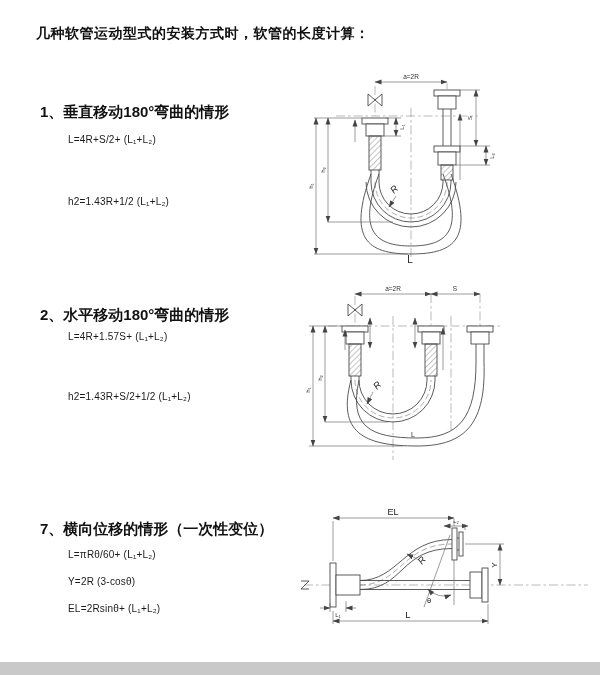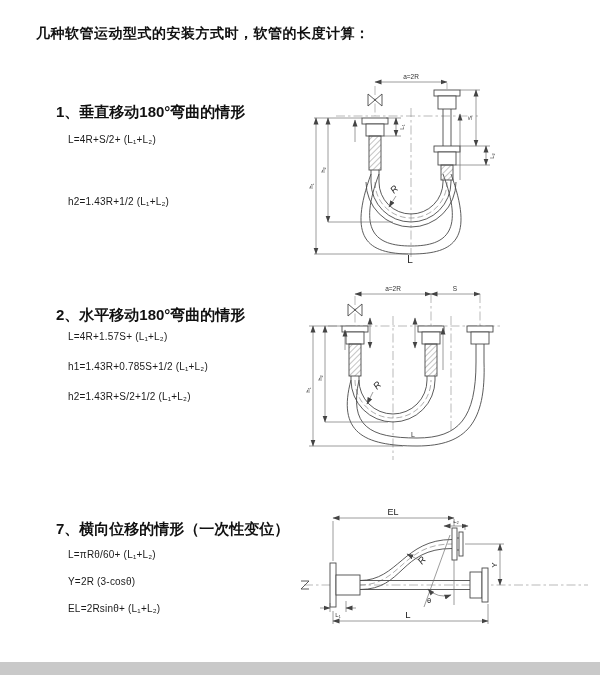--- a/index.html
+++ b/index.html
@@ -5,21 +5,21 @@
   html,body { margin:0; padding:0; background:#f2f2f2; }
   .page {
     position:relative; width:600px; height:675px; background:#ffffff;
     font-family:"Liberation Sans","DejaVu Sans",sans-serif; overflow:hidden;
     color:#161616;
   }
   .page-title {
     position:absolute; left:36px; top:25px;
     font-size:14px; font-weight:bold; color:#111; letter-spacing:0.5px;
   }
-  .sec-heading { position:absolute; left:56px; font-size:15px; font-weight:bold; color:#111; }
+  .sec-heading { position:absolute; left:40px; font-size:15px; font-weight:bold; color:#111; }
   .formula { position:absolute; left:68px; font-size:10px; color:#1a1a1a; letter-spacing:0.2px; }
   .h1s { top:103px; } .f11 { top:134px; } .f12 { top:165px; } .f13 { top:196px; }
   .h2s { top:306px; } .f21 { top:331px; } .f22 { top:361px; } .f23 { top:391px; }
   .h3s { top:520px; } .f31 { top:549px; } .f32 { top:576px; } .f33 { top:603px; }
   .diagram { position:absolute; }
   .d1 { left:308px; top:70px; }
   .d2 { left:303px; top:280px; }
   .d3 { left:298px; top:505px; }
   .bottom-edge { position:absolute; left:0; top:662px; width:600px; height:13px; background:#c9c9c9; }
   
@@ -41,21 +41,20 @@
 <div class="page">
 
   <div class="page-title">几种软管运动型式的安装方式时，软管的长度计算：</div>
 
   <div class="sec-heading h1s">1、垂直移动180°弯曲的情形</div>
   <div class="formula f11">L=4R+S/2+ (L₁+L₂)</div>
   <div class="formula f13">h2=1.43R+1/2 (L₁+L₂)</div>
 
   <div class="sec-heading h2s">2、水平移动180°弯曲的情形</div>
   <div class="formula f21">L=4R+1.57S+ (L₁+L₂)</div>
-  <div class="formula f22">h1=1.43R+0.785S+1/2 (L₁+L₂)</div>
   <div class="formula f23">h2=1.43R+S/2+1/2 (L₁+L₂)</div>
 
   <div class="sec-heading h3s">7、横向位移的情形（一次性变位）</div>
   <div class="formula f31">L=πRθ/60+ (L₁+L₂)</div>
   <div class="formula f32">Y=2R (3-cosθ)</div>
   <div class="formula f33">EL=2Rsinθ+ (L₁+L₂)</div>
 
   <svg class="diagram d1" width="280" height="195" viewBox="0 0 280 195">
     <defs>
       <marker id="ar1" markerUnits="userSpaceOnUse" markerWidth="8" markerHeight="7" refX="6.5" refY="3.5" orient="auto-start-reverse">

